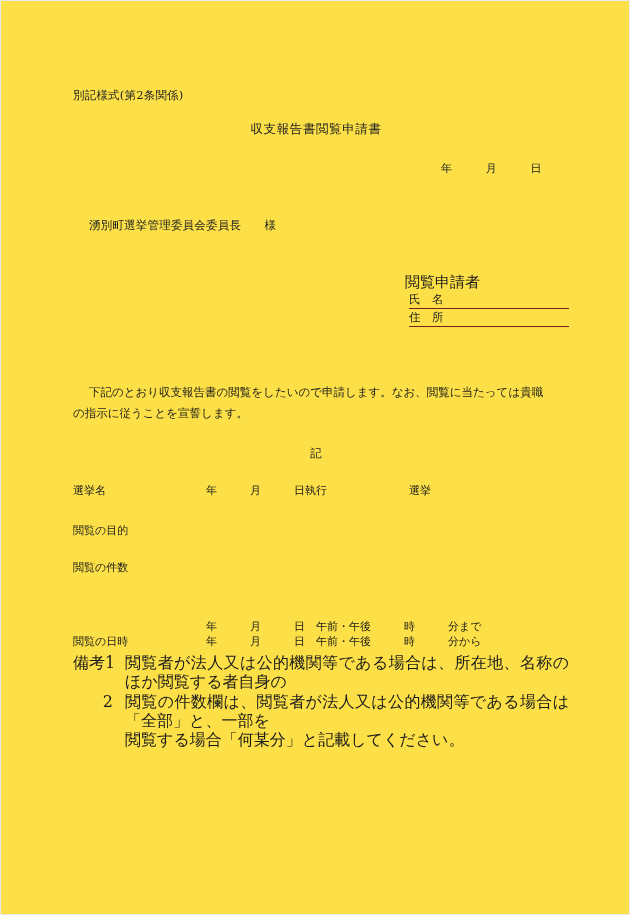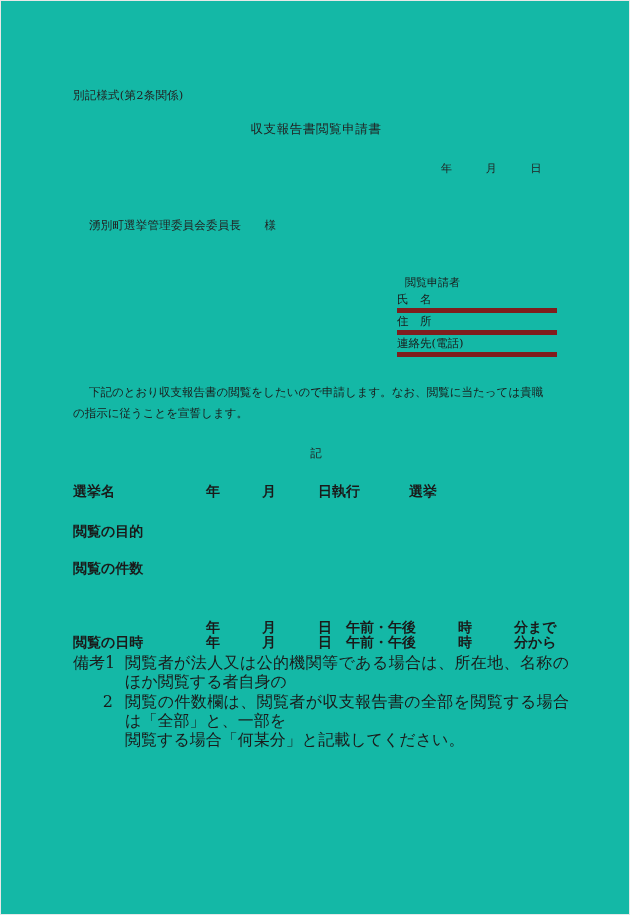--- a/index.html
+++ b/index.html
@@ -8,21 +8,21 @@
     background: #ffffff;
   }
   body {
     font-family: "DejaVu Serif", "Liberation Serif", serif;
     color: #1a1a1a;
   }
   .page {
     position: relative;
     width: 630px;
     height: 915px;
-    background: #14b8a6;
+    background: #fde047;
     border: 1px solid #e8e8e8;
     box-sizing: border-box;
     overflow: hidden;
   }
   .doc {
     position: absolute;
     left: 0;
     top: 0;
     width: 630px;
     height: 915px;
@@ -59,30 +59,30 @@
   }
 
   
   .applicant {
     position: absolute;
     left: 392px;
     top: 273px;
     width: 172px;
   }
   .applicant-title {
-    font-size: 11px;
+    font-size: 15px;
     line-height: 17px;
     padding-left: 12px;
     white-space: pre;
   }
   .applicant-row {
     display: block;
-    margin-left: 4px;
+    margin-left: 16px;
     width: 160px;
-    border-bottom: 5px solid #7f1d1d;
+    border-bottom: 1px solid #7f1d1d;
     font-size: 11.5px;
     line-height: 17px;
     height: 17px;
     white-space: pre;
     box-sizing: content-box;
   }
 
   
   .body-par {
     position: absolute;
@@ -104,23 +104,22 @@
     text-align: center;
     font-size: 11.5px;
   }
 
   
   .row {
     position: absolute;
     left: 72px;
     width: 492px;
     height: 18px;
-    font-size: 14px;
+    font-size: 11px;
     line-height: 18px;
-    font-weight: bold;
   }
   .row .lbl {
     position: absolute;
     left: 0;
     top: 0;
     white-space: pre;
   }
   .row .seg-a {
     position: absolute;
     left: 133px;
@@ -180,21 +179,20 @@
     <div class="ln hdr-title">収支報告書閲覧申請書</div>
 
     <div class="ln hdr-date">年　　　月　　　日</div>
 
     <div class="ln hdr-addressee">湧別町選挙管理委員会委員長　　様</div>
 
     <div class="applicant">
       <div class="applicant-title">閲覧申請者</div>
       <div class="applicant-row">氏　名</div>
       <div class="applicant-row">住　所</div>
-      <div class="applicant-row">連絡先(電話)</div>
     </div>
 
     <div class="body-par">
       <span class="l1">下記のとおり収支報告書の閲覧をしたいので申請します。なお、閲覧に当たっては貴職</span>
       <span class="l2">の指示に従うことを宣誓します。</span>
     </div>
 
     <div class="ln ki">記</div>
 
     <div class="row row-election">
@@ -223,19 +221,19 @@
       <span class="seg-a">年　　　月　　　日　午前・午後　　　時　　　分まで</span>
     </div>
 
     <div class="notes">
       <div class="note">
         <span class="note-marker">備考1</span>
         <span class="note-body">閲覧者が法人又は公的機関等である場合は、所在地、名称のほか閲覧する者自身の</span>
       </div>
       <div class="note">
         <span class="note-marker num-only">2</span>
-        <span class="note-body">閲覧の件数欄は、閲覧者が収支報告書の全部を閲覧する場合は「全部」と、一部を</span>
+        <span class="note-body">閲覧の件数欄は、閲覧者が法人又は公的機関等である場合は「全部」と、一部を</span>
         <span class="note-body">閲覧する場合「何某分」と記載してください。</span>
       </div>
     </div>
 
   </div>
 </div>
 
 </body></html>

